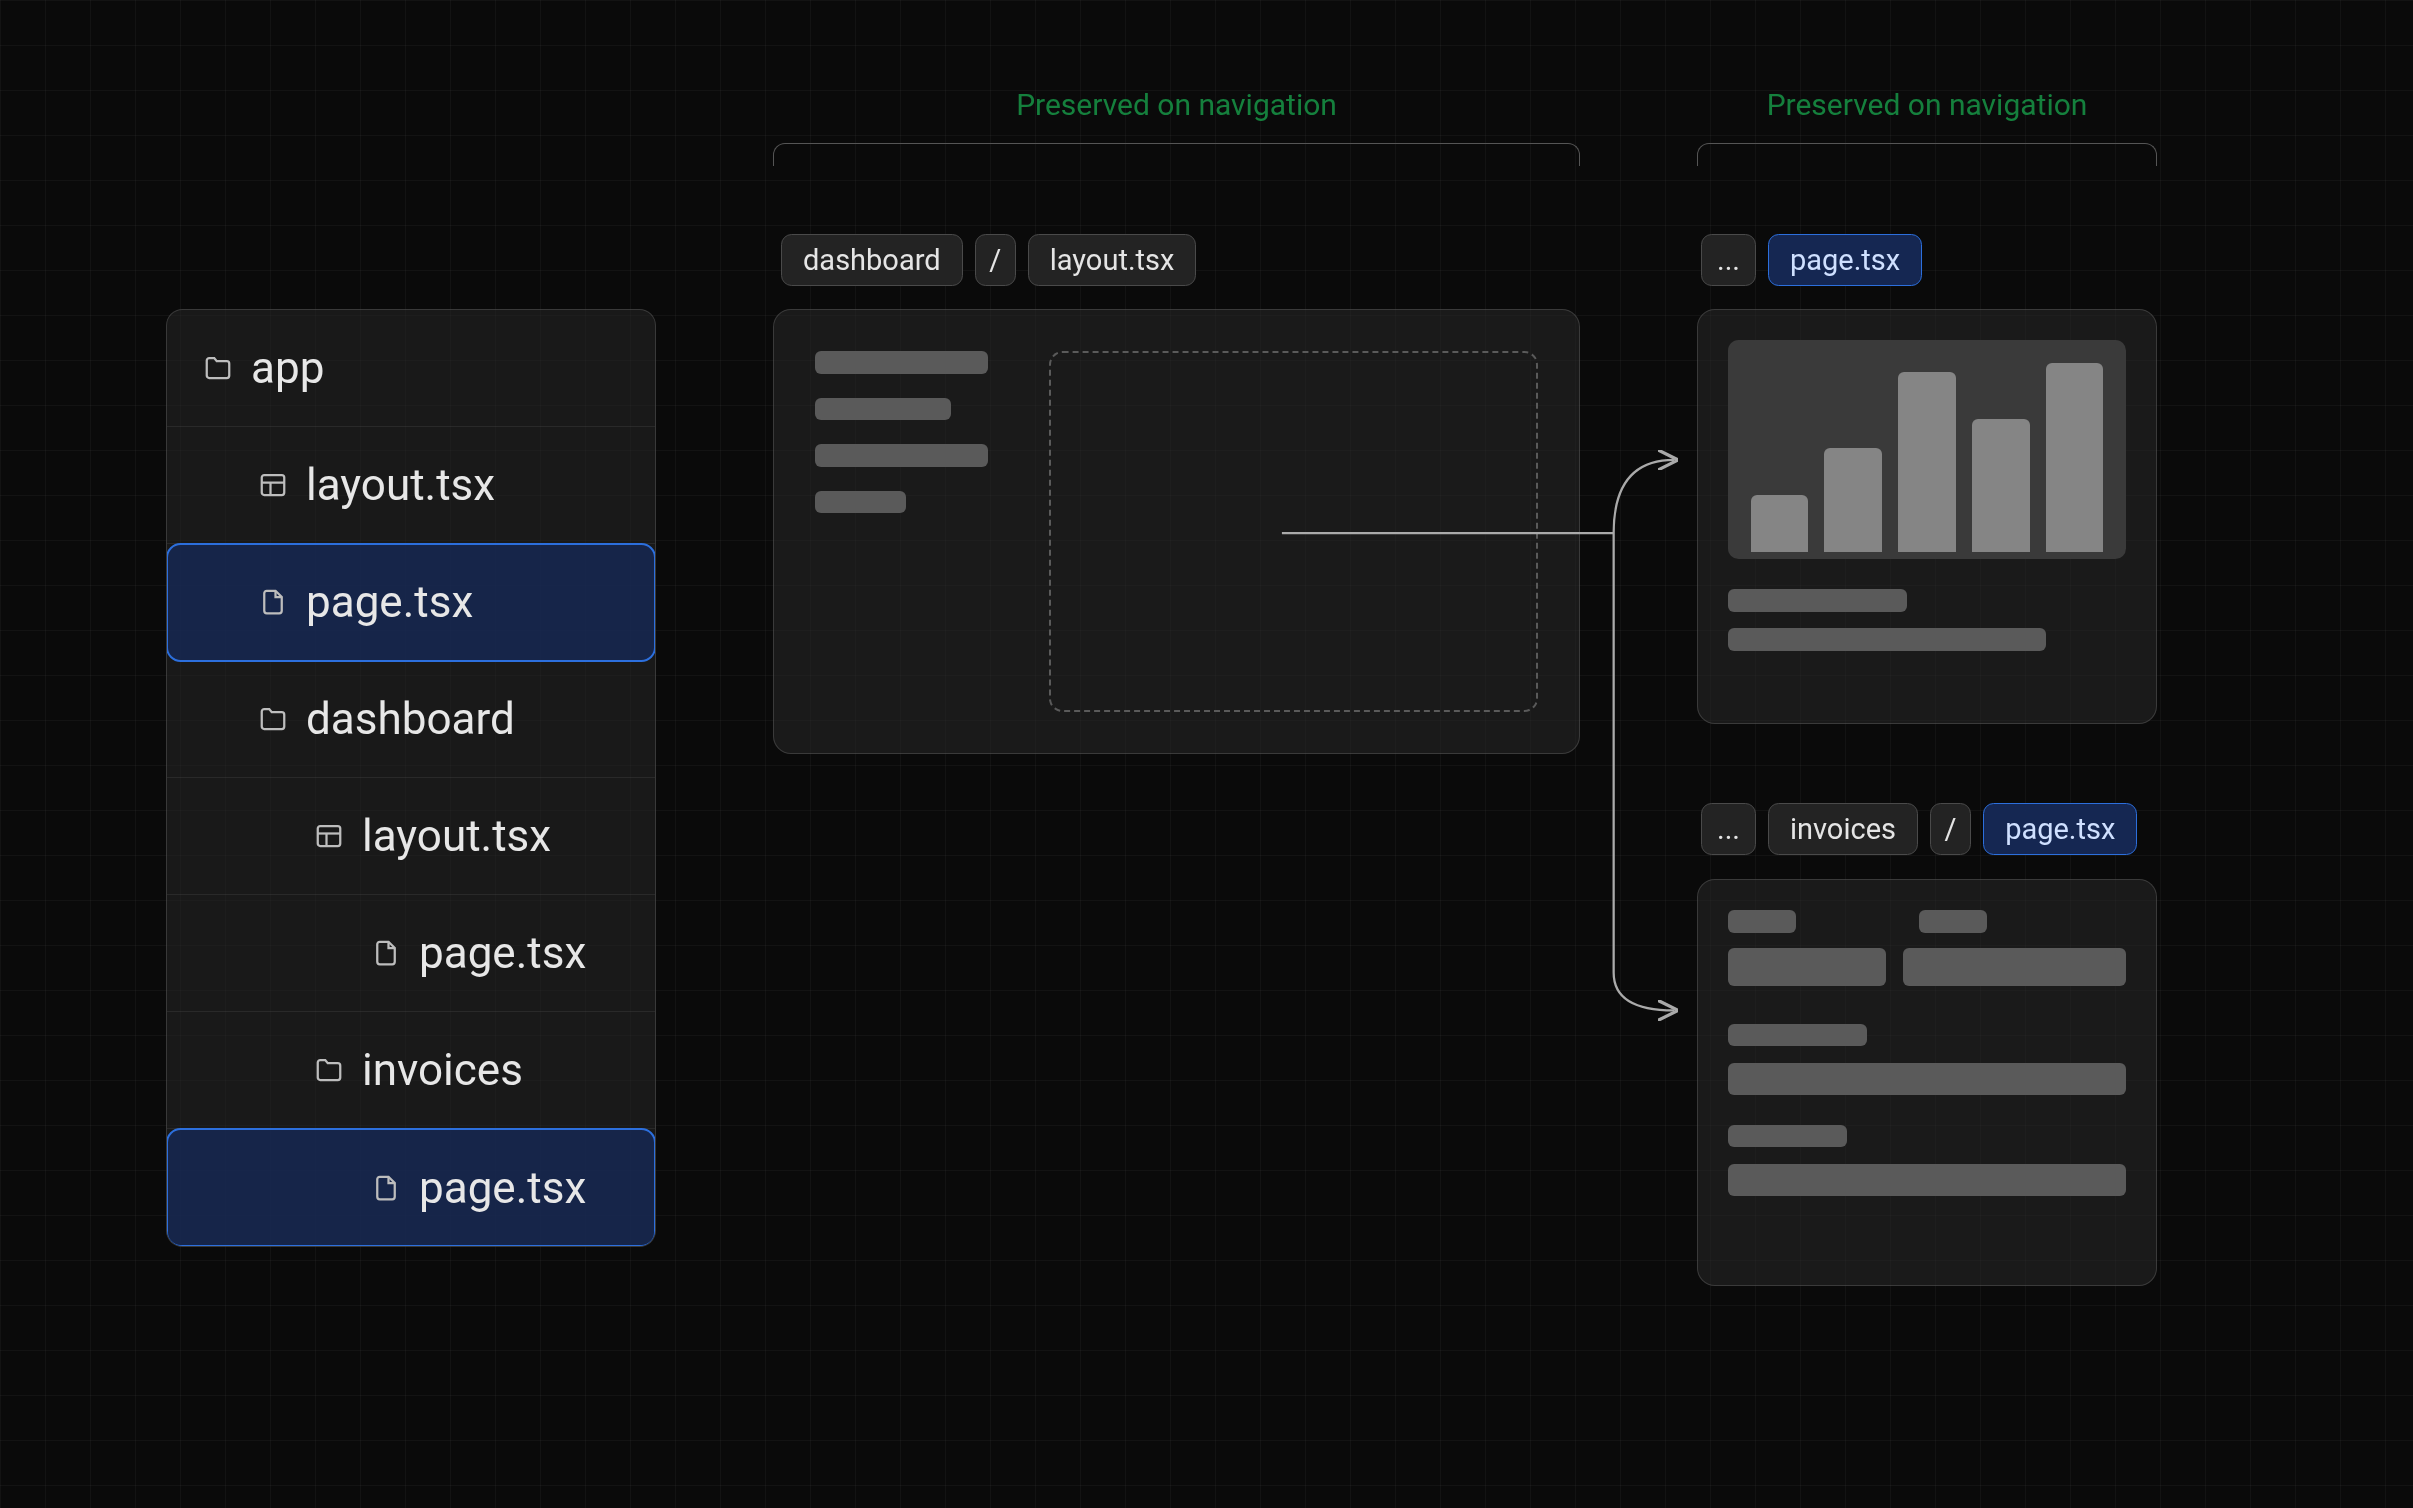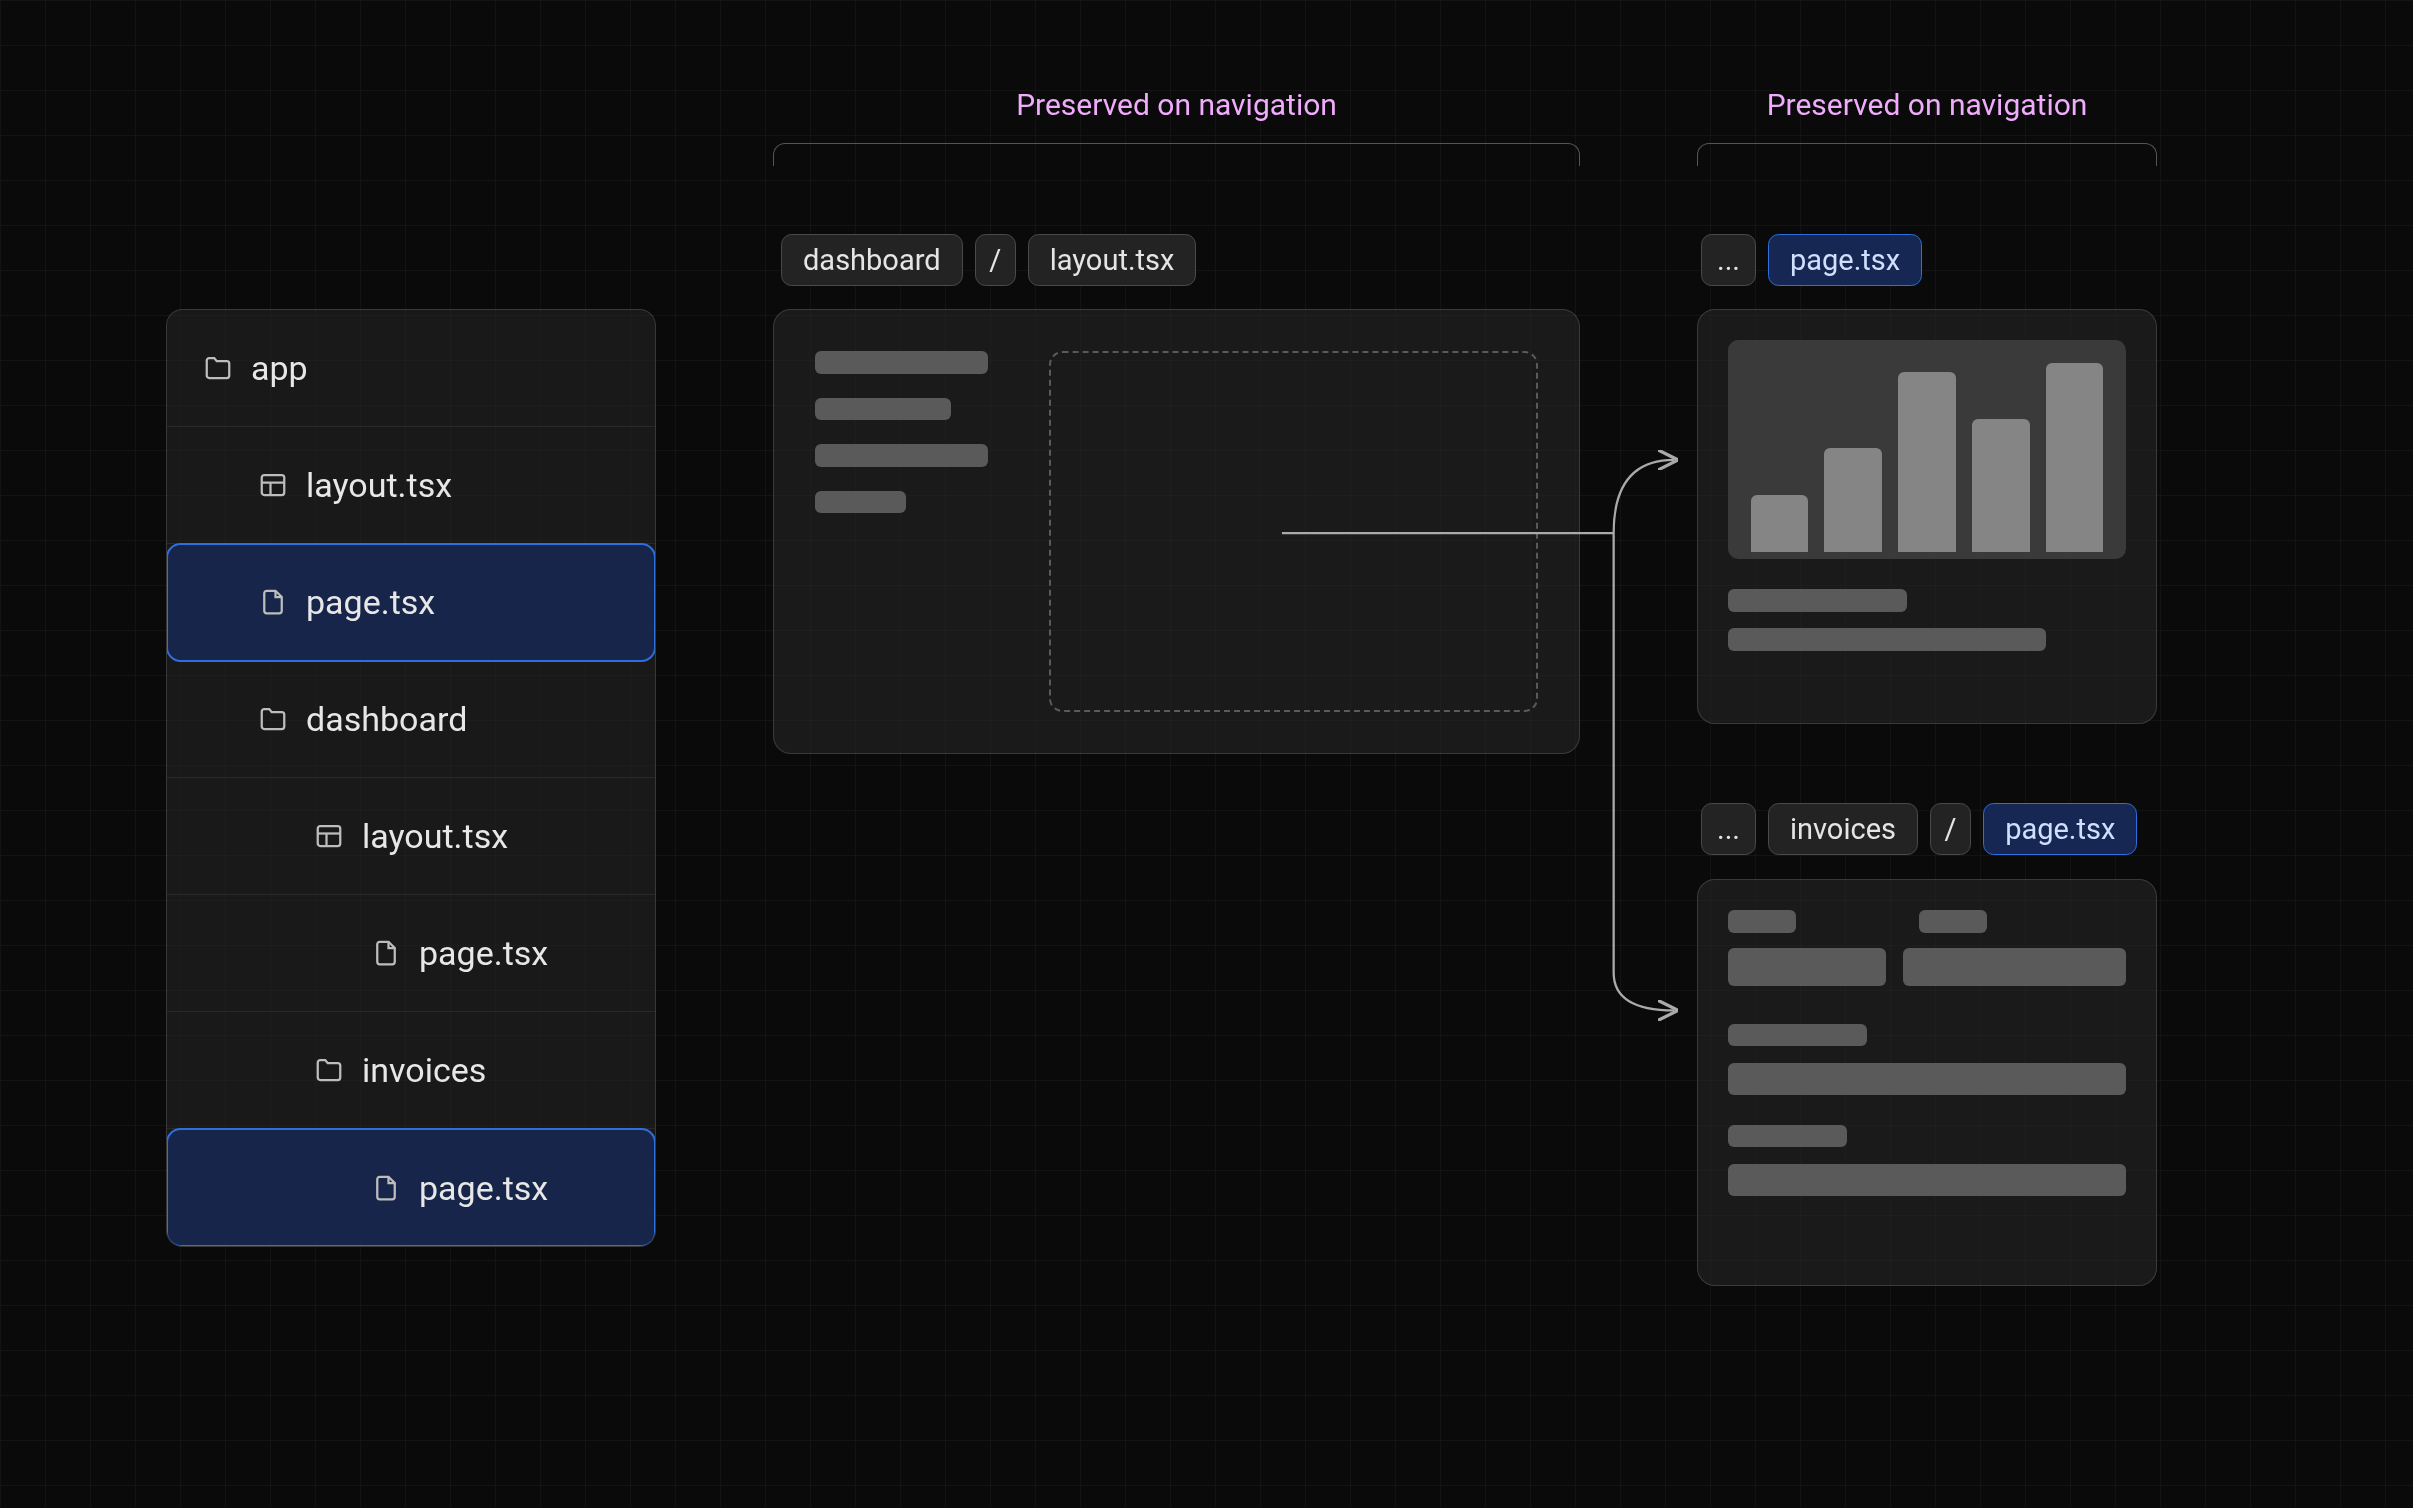--- a/index.html
+++ b/index.html
@@ -38,21 +38,21 @@
     border: 1.1px solid rgba(120,120,120,0.35);
     border-radius: 16.6px;
     overflow: hidden;
   }
   .filetree-row {
     display: flex;
     align-items: center;
     gap: 18px;
     height: 117px;
     padding-left: 36px;
-    font-size: 34px;
+    font-size: 44px;
     color: #e7e7e7;
     border-bottom: 0.8px solid rgba(255,255,255,0.07);
   }
   .filetree-row:last-child { border-bottom: none; }
   .filetree-row.depth-1 { padding-left: 91px; }
   .filetree-row.depth-2 { padding-left: 147px; }
   .filetree-row.depth-3 { padding-left: 204px; }
   .filetree-row.highlight {
     background: rgba(22,42,90,0.75);
     outline: 2.3px solid #2c6fdd;
@@ -60,21 +60,21 @@
     border-radius: 13.6px;
     position: relative;
     z-index: 2;
   }
   .ico { width: 30px; height: 30px; flex-shrink: 0; }
   .ico svg { width: 100%; height: 100%; display: block; }
 
   
   .section-header {
     position: absolute;
-    color: #f0abfc;
+    color: #15803d;
     font-size: 30px;
     text-align: center;
   }
   .bracket {
     position: absolute;
     border: 1.5px solid #555;
     border-bottom: none;
     border-radius: 12px 12px 0 0;
     height: 22.6px;
   }

